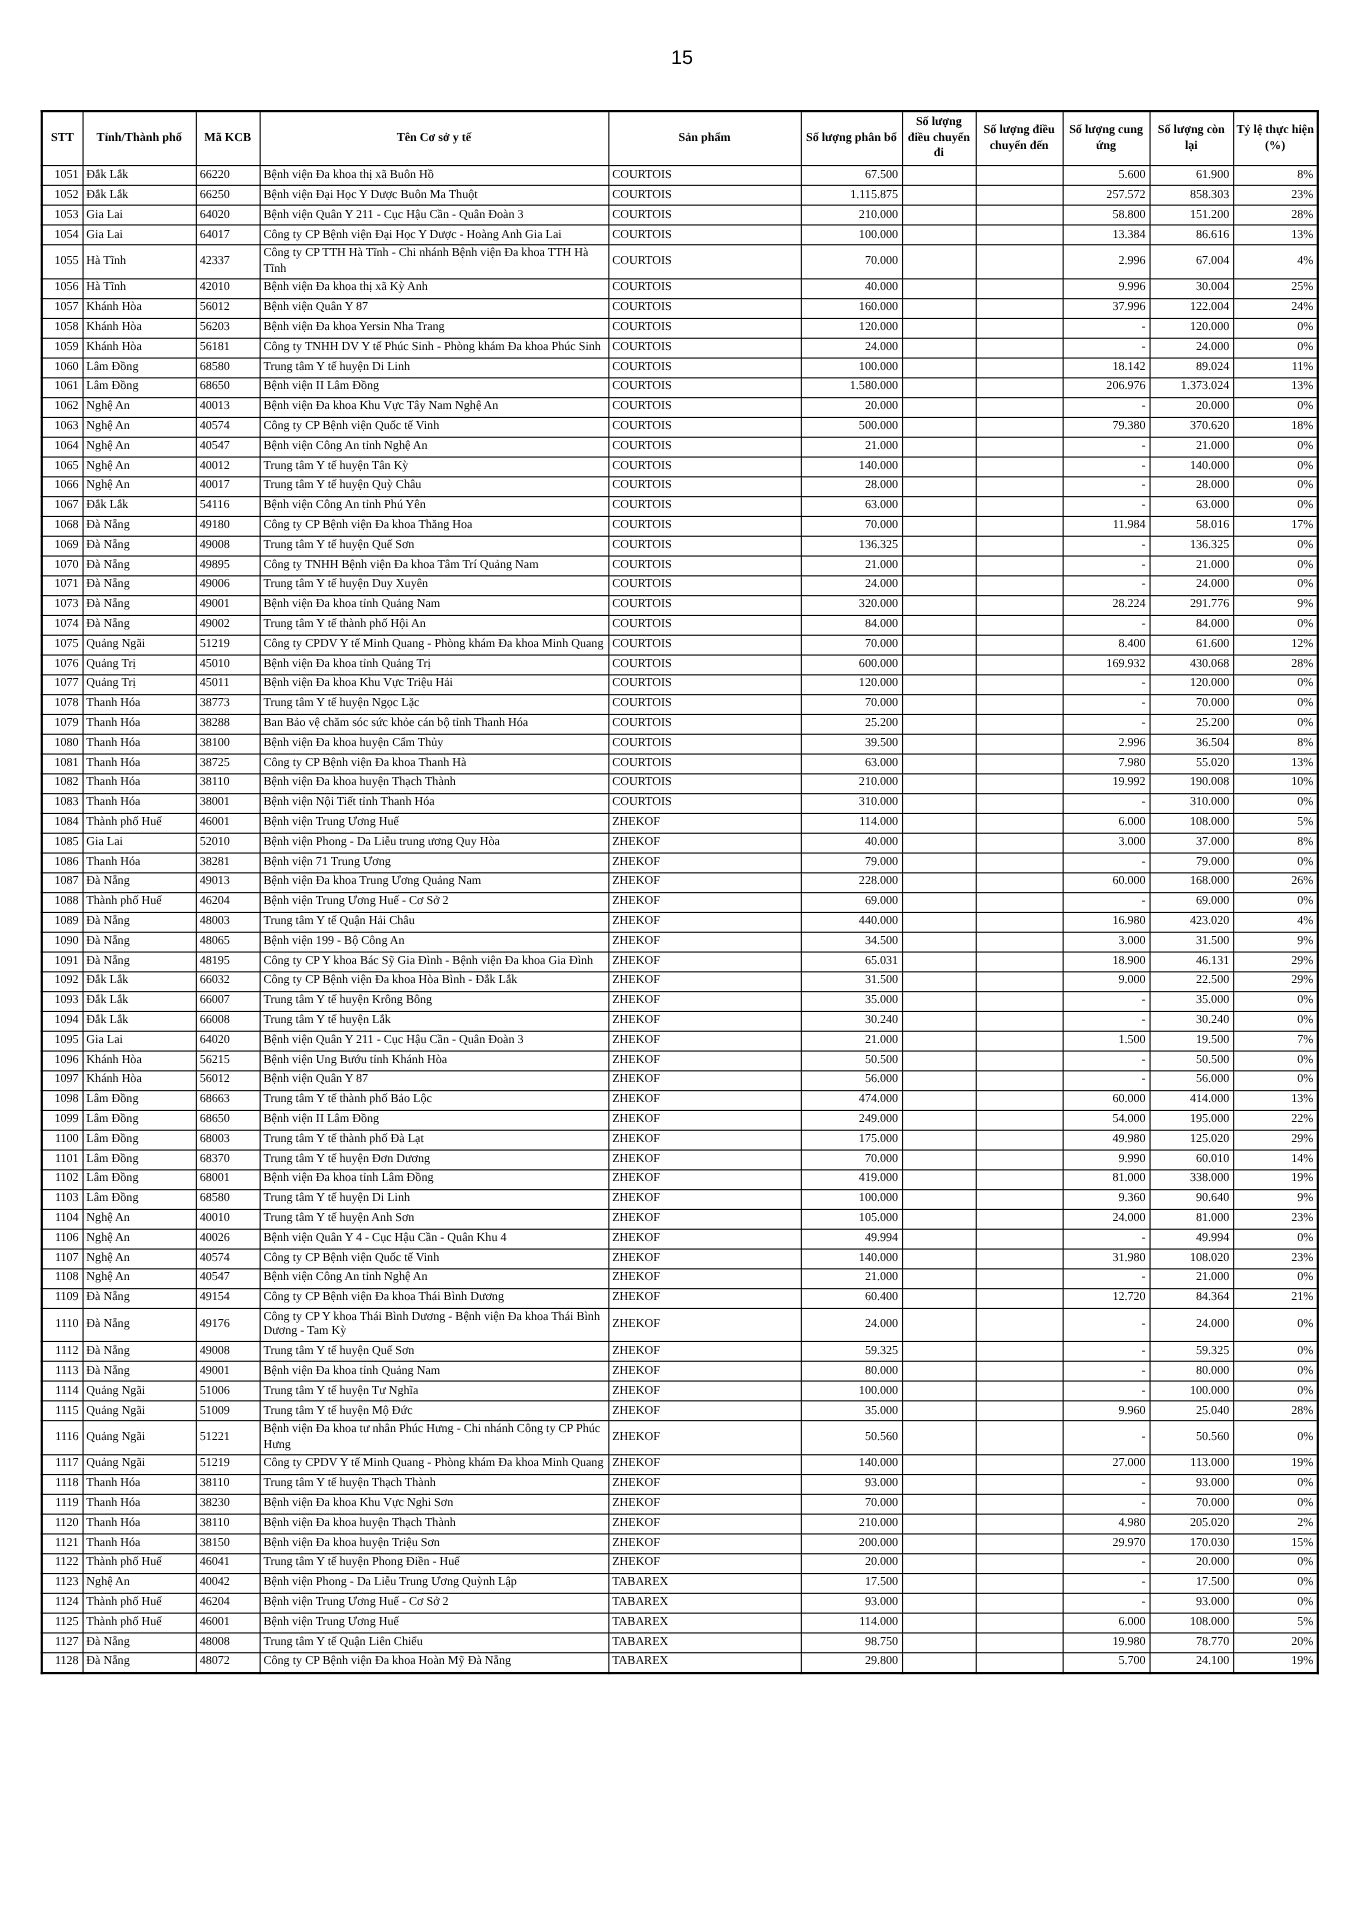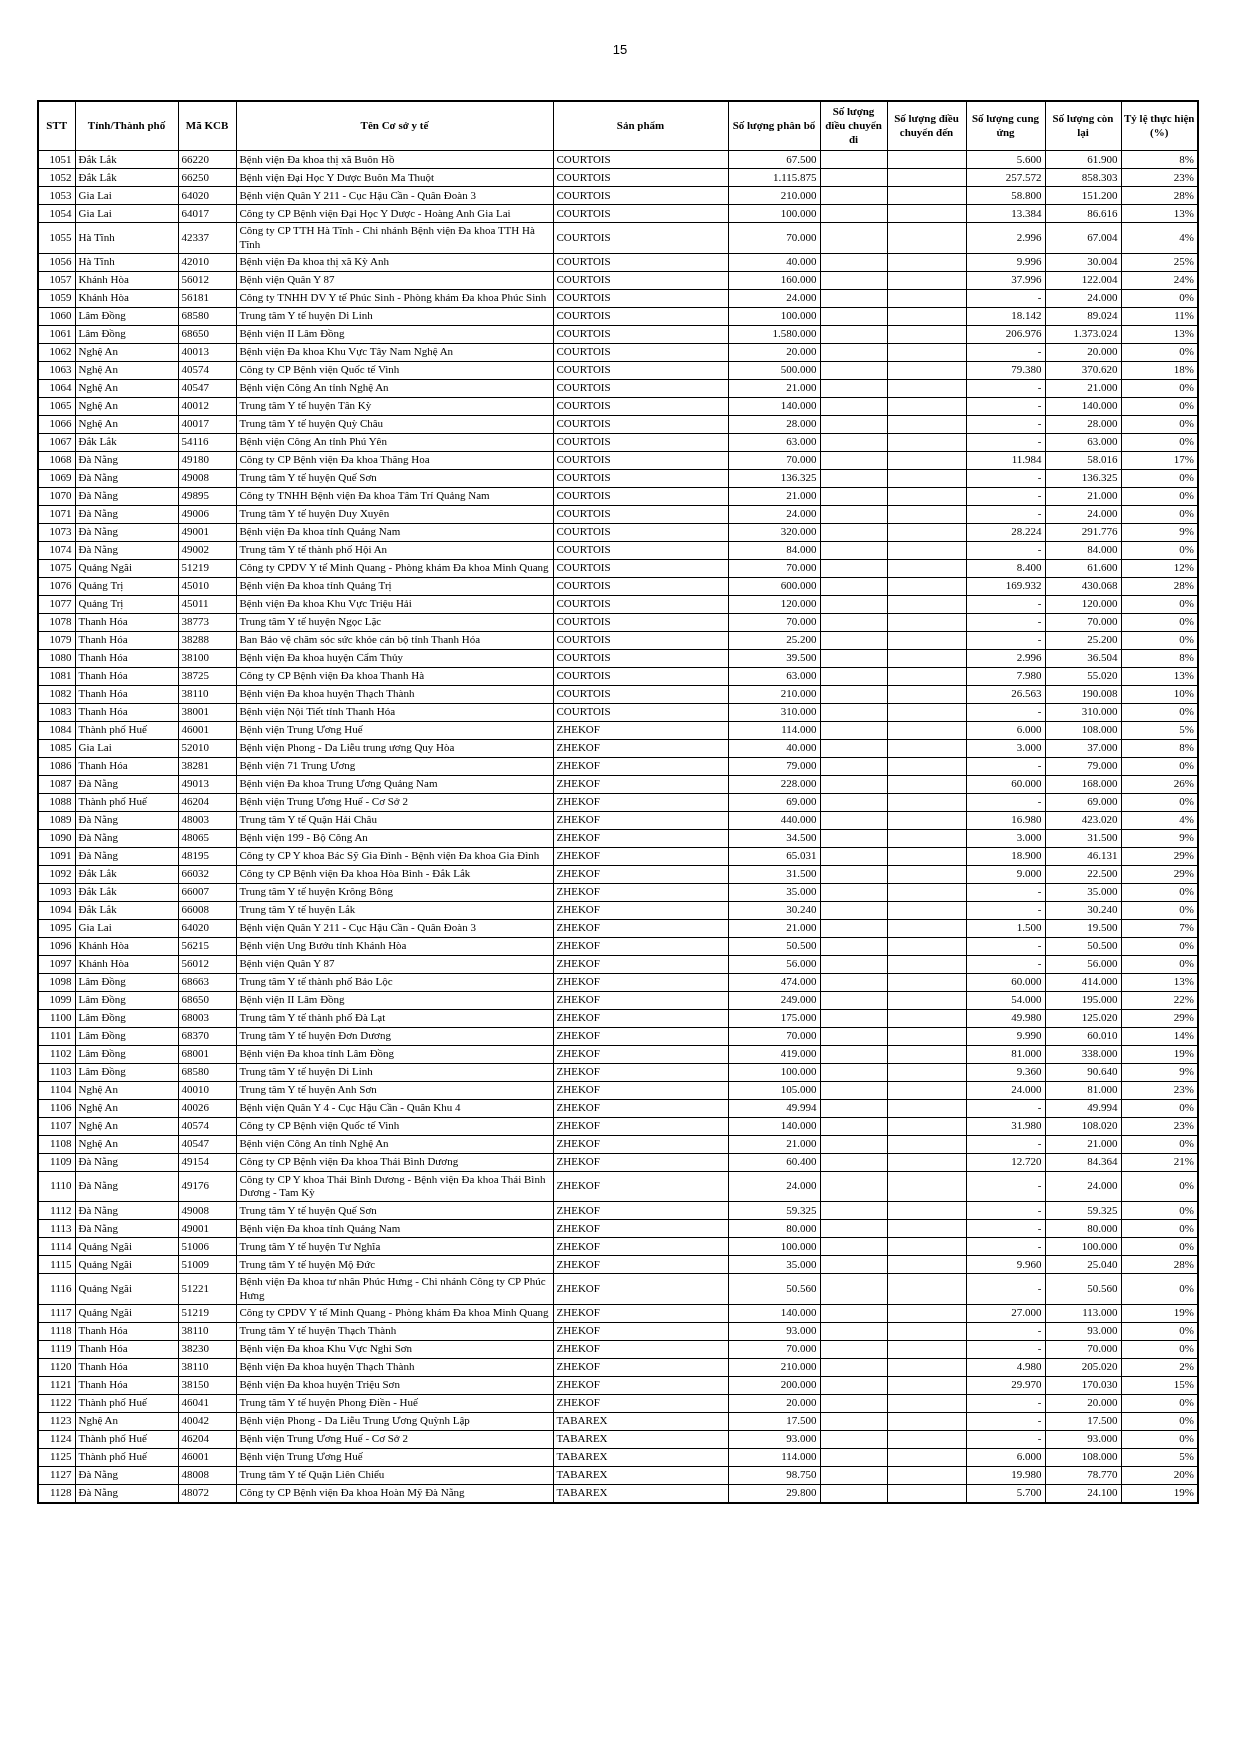--- a/index.html
+++ b/index.html
@@ -11,21 +11,21 @@
     font-family: "Liberation Serif", serif;
     color: #000;
   }
   .page-number {
     position: absolute;
     top: 42px;
     left: 0;
     width: 1240px;
     text-align: center;
     font-family: "Liberation Sans", sans-serif;
-    font-size: 13px;
+    font-size: 18px;
     color: #000;
   }
   table.report {
     position: absolute;
     top: 100px;
     left: 37px;
     width: 1160px;
     border-collapse: collapse;
     table-layout: fixed;
     border: 2px solid #000;
@@ -174,20 +174,33 @@
         <td class="c3">Bệnh viện Quân Y 87</td>
         <td class="c4">COURTOIS</td>
         <td class="c5">160.000</td>
         <td class="c6"></td>
         <td class="c7"></td>
         <td class="c8">37.996</td>
         <td class="c9">122.004</td>
         <td class="c10">24%</td>
       </tr>
       <tr>
+        <td class="c0">1058</td>
+        <td class="c1">Khánh Hòa</td>
+        <td class="c2">56203</td>
+        <td class="c3">Bệnh viện Đa khoa Yersin Nha Trang</td>
+        <td class="c4">COURTOIS</td>
+        <td class="c5">120.000</td>
+        <td class="c6"></td>
+        <td class="c7"></td>
+        <td class="c8">-</td>
+        <td class="c9">120.000</td>
+        <td class="c10">0%</td>
+      </tr>
+      <tr>
         <td class="c0">1059</td>
         <td class="c1">Khánh Hòa</td>
         <td class="c2">56181</td>
         <td class="c3">Công ty TNHH DV Y tế Phúc Sinh - Phòng khám Đa khoa Phúc Sinh</td>
         <td class="c4">COURTOIS</td>
         <td class="c5">24.000</td>
         <td class="c6"></td>
         <td class="c7"></td>
         <td class="c8">-</td>
         <td class="c9">24.000</td>
@@ -468,21 +481,21 @@
       </tr>
       <tr>
         <td class="c0">1082</td>
         <td class="c1">Thanh Hóa</td>
         <td class="c2">38110</td>
         <td class="c3">Bệnh viện Đa khoa huyện Thạch Thành</td>
         <td class="c4">COURTOIS</td>
         <td class="c5">210.000</td>
         <td class="c6"></td>
         <td class="c7"></td>
-        <td class="c8">26.563</td>
+        <td class="c8">19.992</td>
         <td class="c9">190.008</td>
         <td class="c10">10%</td>
       </tr>
       <tr>
         <td class="c0">1083</td>
         <td class="c1">Thanh Hóa</td>
         <td class="c2">38001</td>
         <td class="c3">Bệnh viện Nội Tiết tỉnh Thanh Hóa</td>
         <td class="c4">COURTOIS</td>
         <td class="c5">310.000</td>

